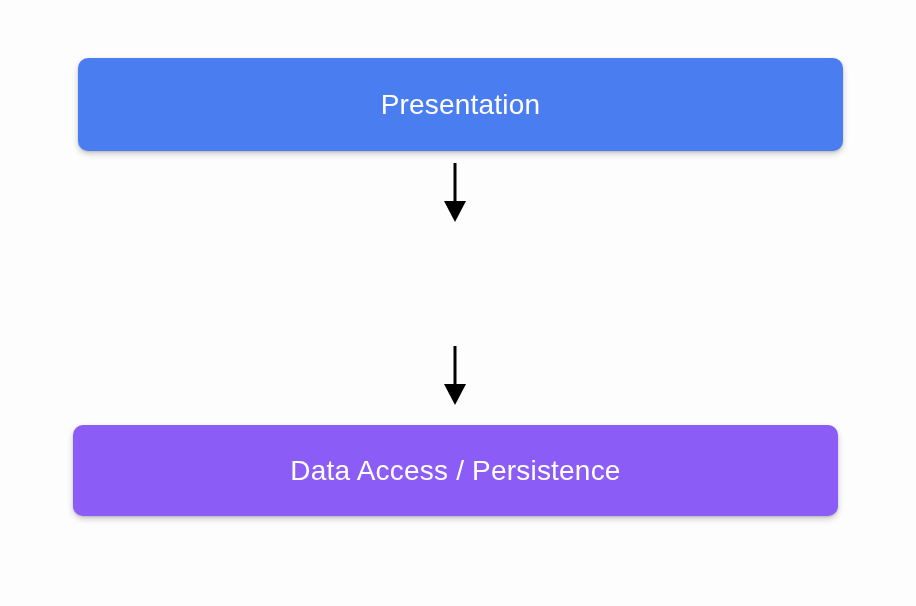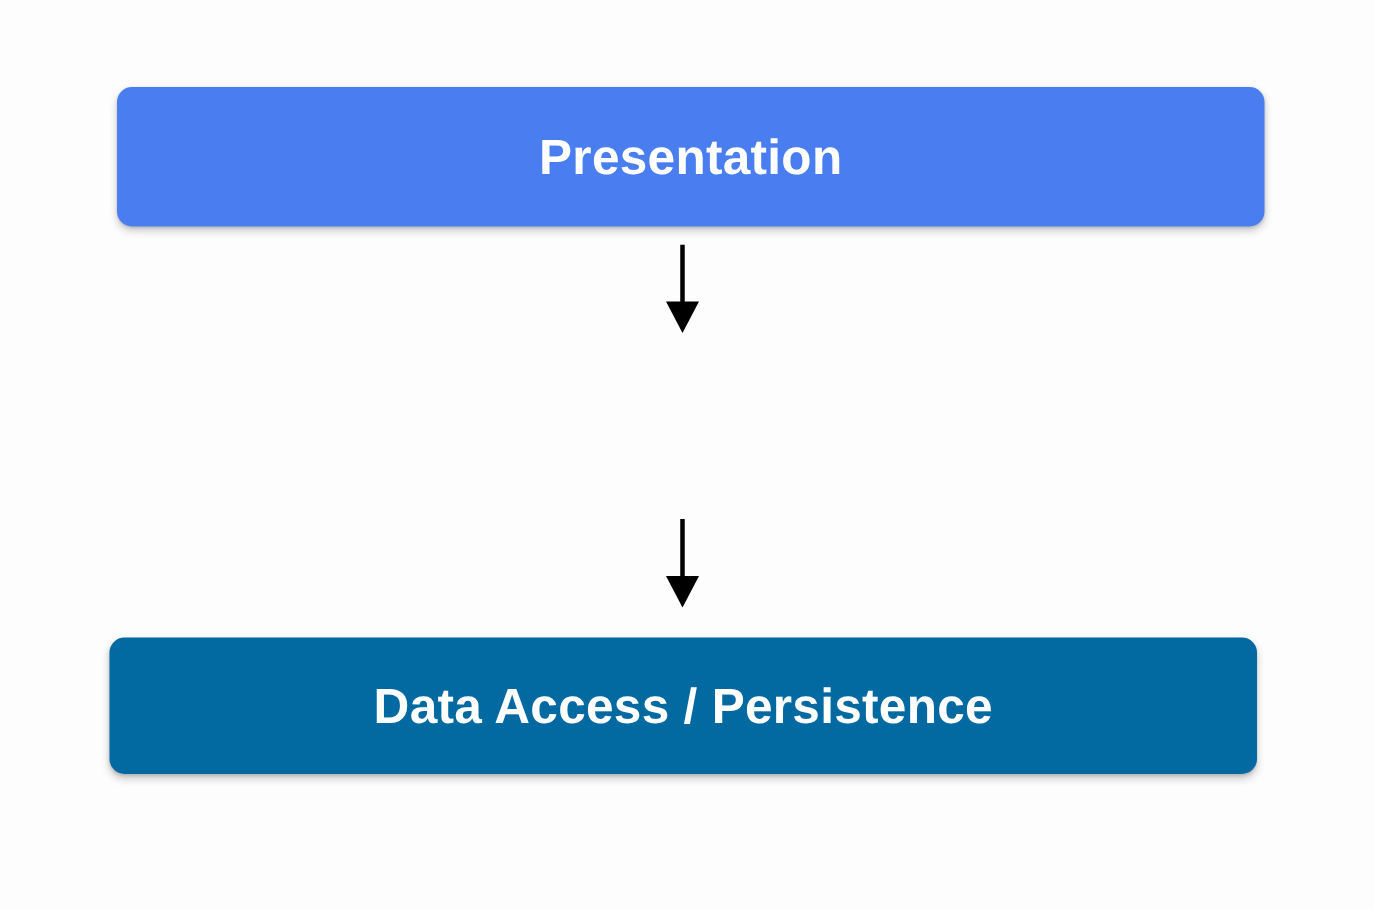--- a/index.html
+++ b/index.html
@@ -23,22 +23,22 @@
     position: absolute;
     box-sizing: border-box;
     border-radius: 10px;
     display: flex;
     align-items: center;
     justify-content: center;
     box-shadow: 0 3px 6px rgba(0,0,0,0.20), 0 1px 2px rgba(0,0,0,0.12);
   }
   .layer-label {
     color: #ffffff;
-    font-size: 33px;
-    font-weight: 700;
+    font-size: 28px;
+    font-weight: 400;
     letter-spacing: 0.2px;
     line-height: 1;
     white-space: nowrap;
     text-align: left;
   }
   
   #box-presentation {
     left: 78px;  top: 58px;
     width: 765px; height: 93px;
   }
@@ -79,17 +79,17 @@
   </div>
 
 
   <div class="arrow" id="arrow-business-to-data">
     <svg width="36" height="60" viewBox="0 0 36 60" xmlns="http://www.w3.org/2000/svg">
       <line x1="18" y1="0" x2="18" y2="40" stroke="#000000" stroke-width="3"></line>
       <polygon points="7,38 29,38 18,59" fill="#000000"></polygon>
     </svg>
   </div>
 
-  <div class="layer-box" id="box-data" style="background-color: #0369a1;">
+  <div class="layer-box" id="box-data" style="background-color: #8b5cf6;">
     <span class="layer-label">Data Access / Persistence</span>
   </div>
 
 </div>
 
 </body></html>

